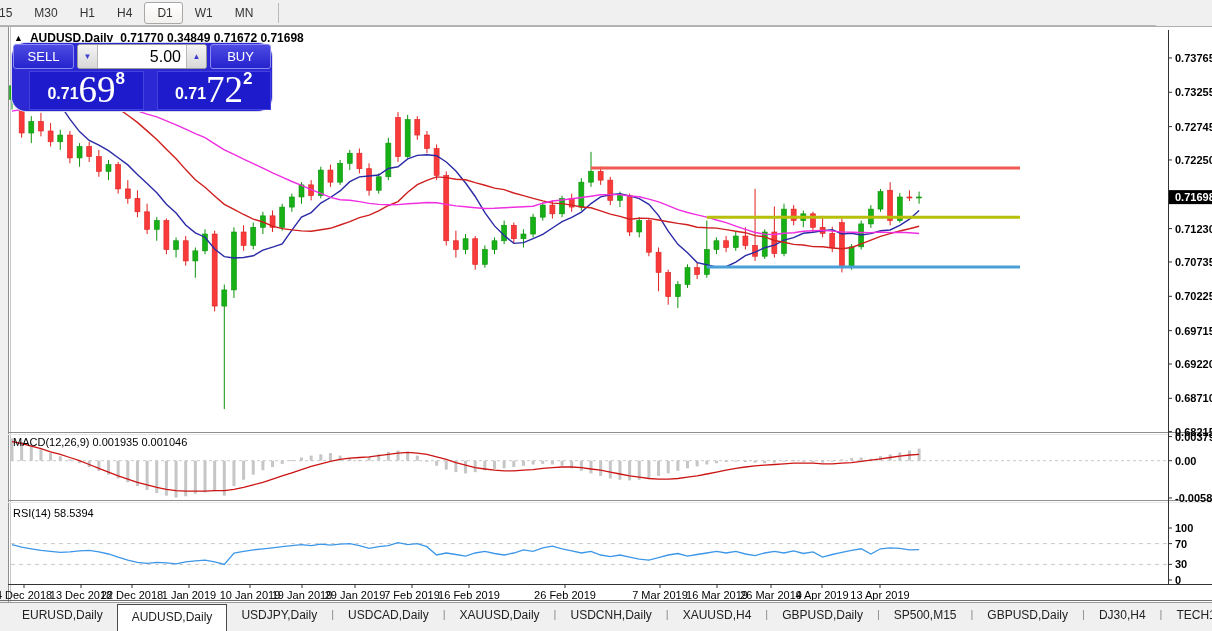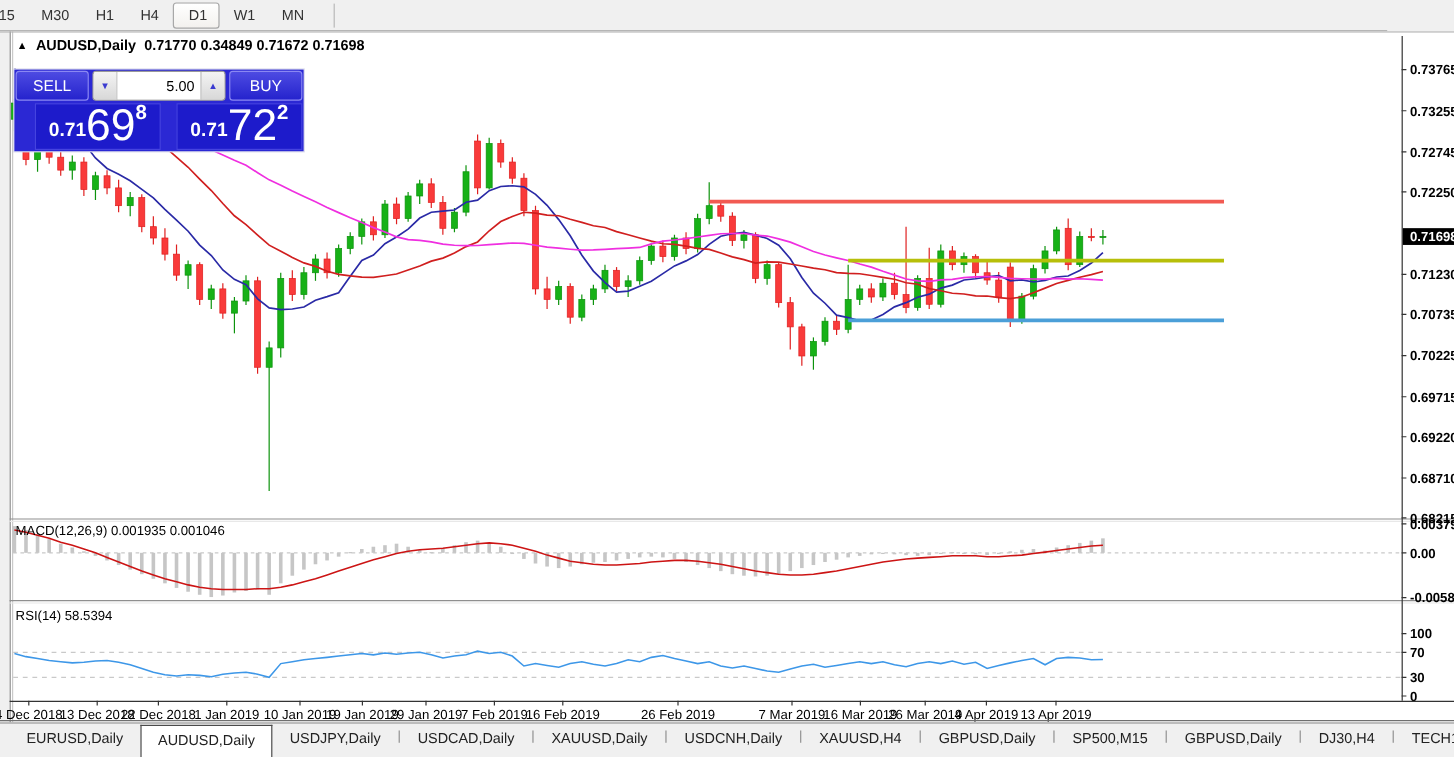--- a/index.html
+++ b/index.html
@@ -18,38 +18,38 @@
 
   
   .chart-frame { position:absolute; left:0; top:26px; width:1212px; height:576px; }
   #chart-canvas { position:absolute; left:0; top:0; }
 
   .chart-title { position:absolute; left:14px; top:5px; font-size:12px; font-weight:700;
     color:#000; display:flex; align-items:center; gap:7px; }
   .chart-title .arrow { font-size:9px; }
 
   
-  .trade-panel { position:absolute; left:12px; top:32px; width:241px;
-    background:#2b28d4; padding:1px; border-radius:0; box-shadow:0 0 0 1px #d9d9ec; }
+  .trade-panel { position:absolute; left:12px; top:17px; width:260px;
+    background:#2b28d4; padding:1px; border-radius:14px; box-shadow:0 0 0 1px #d9d9ec; }
   .tp-row1 { display:flex; height:25px; align-items:stretch; }
   .tp-btn { width:61px; color:#fff; font-size:13px; text-align:center; line-height:23px;
     background:linear-gradient(#4d4be2,#2523cd); border:1px solid #8a88f2; border-radius:3px; cursor:pointer; }
   .vol-box { flex:1; display:flex; margin:0 3px; background:#fff; border:1px solid #9a9a9a;
     border-radius:3px; overflow:hidden; }
   .spin { width:20px; background:linear-gradient(#f4f4f4,#d8d8d8); color:#3b3bd0;
     font-size:8px; line-height:23px; text-align:center; cursor:pointer; }
   .spin.left { border-right:1px solid #b9b9b9; }
   .spin.right { border-left:1px solid #b9b9b9; }
-  .vol-input { flex:1; border:none; outline:none; text-align:right; font-size:12px;
+  .vol-input { flex:1; border:none; outline:none; text-align:right; font-size:16px;
     padding-right:5px; font-family:"Liberation Sans",sans-serif; color:#000; min-width:0; }
   .tp-row2 { display:flex; margin-top:2px; gap:13px;margin-left:16px; }
   .price-box { flex:1; height:39px; background:#1d1bcb; border:1px solid #4543df; color:#fff;
     display:flex; align-items:flex-end; justify-content:center; padding-bottom:3px; cursor:pointer; }
   .price-small { font-size:16px; font-weight:700; margin-bottom:3px; }
-  .price-big { font-size:37px; line-height:33px; font-family:Liberation Sans, sans-serif; font-weight:400; }
+  .price-big { font-size:37px; line-height:33px; font-family:Liberation Serif, serif; font-weight:400; }
   .price-sup { font-size:17px; line-height:17px; align-self:flex-start; margin-top:-2px; font-weight:700; }
 
   
   .tab-bar { position:absolute; left:0; top:602px; width:1212px; height:36px; background:#f0f0f0;
     border-top:1px solid #9a9a9a; display:flex; align-items:stretch; padding-left:8px; overflow:hidden; }
   .tab { font-size:12px; color:#222; padding:5px 14px 0 14px; white-space:nowrap; cursor:pointer; }
   .tab.active { background:#ffffff; border:1px solid #4a4a4a; border-bottom:none; font-weight:400; margin-top:1px; }
   .tab-sep { color:#8a8a8a; padding-top:5px; font-size:11px; }
 </style>
 </head>

